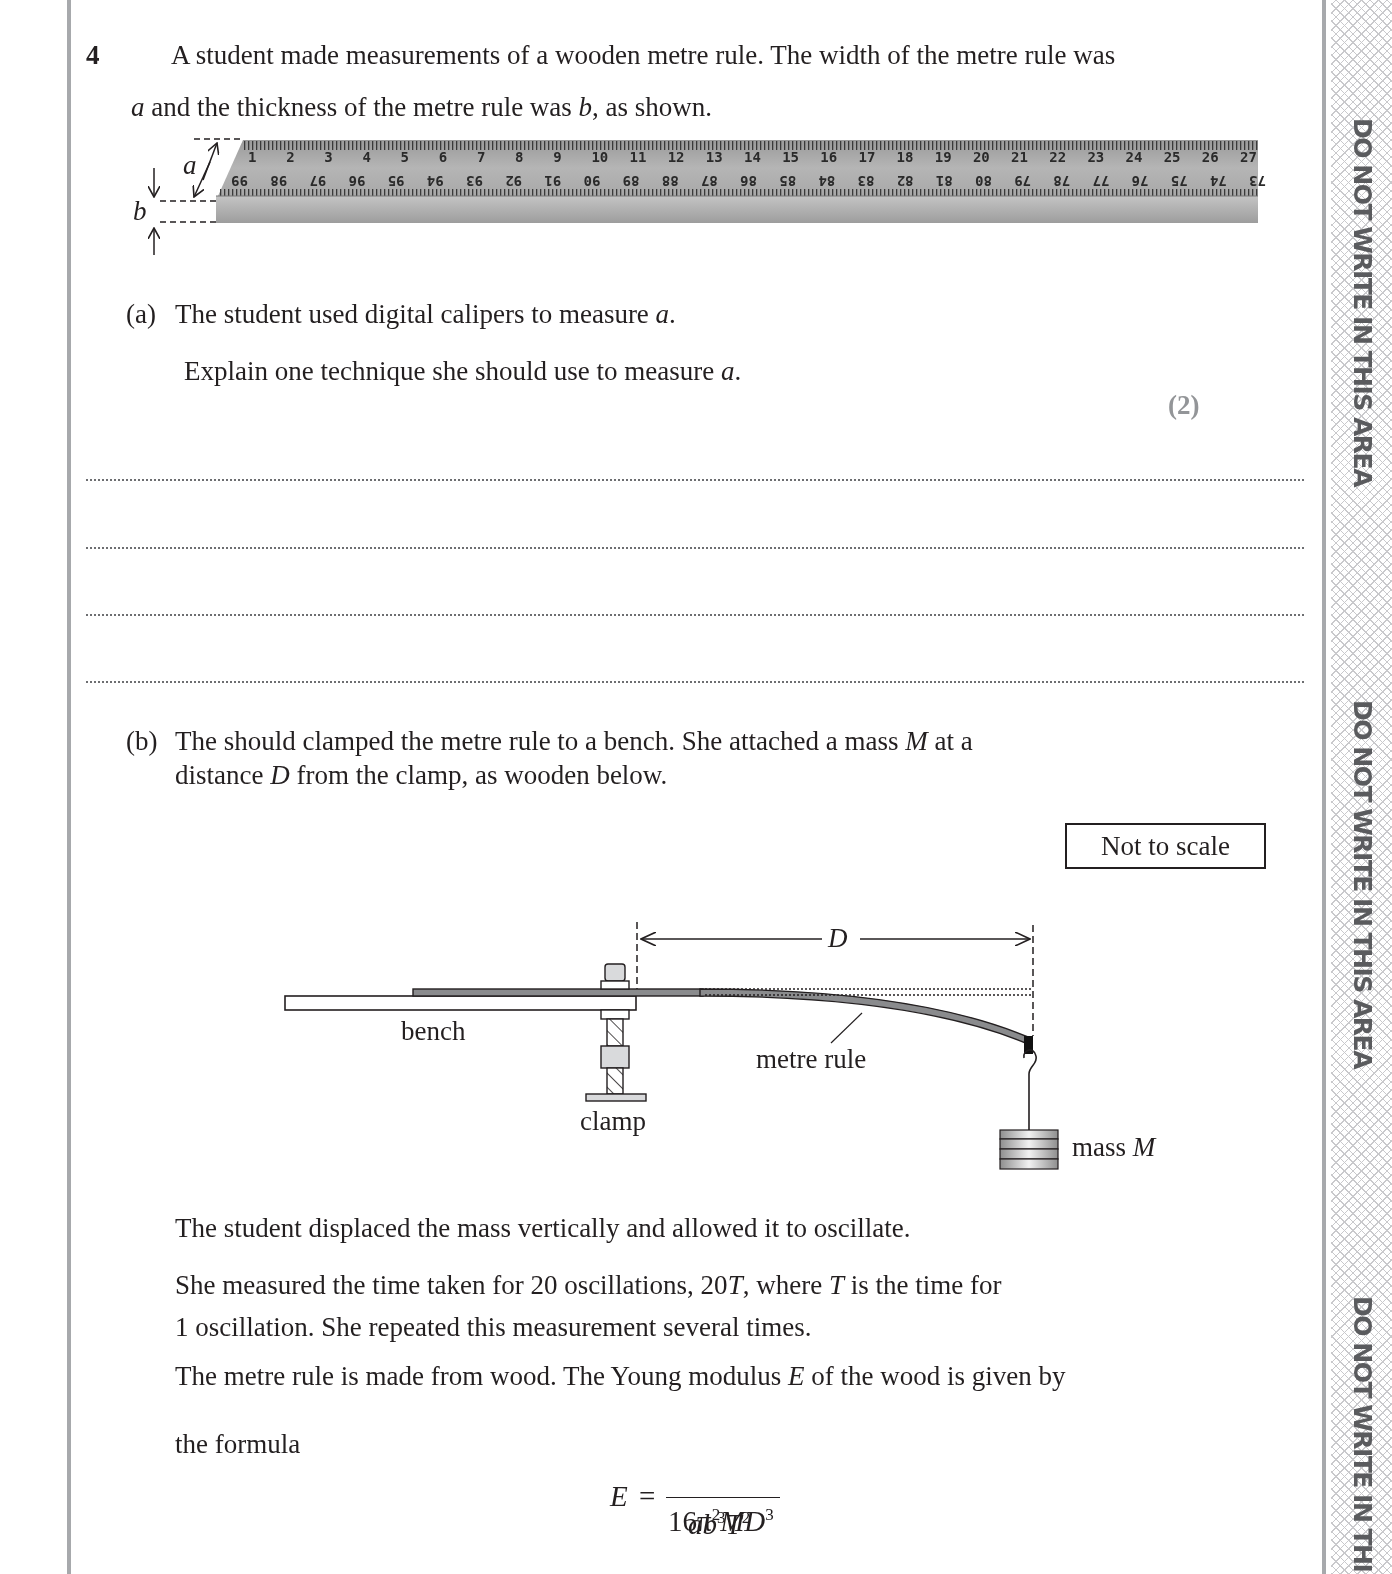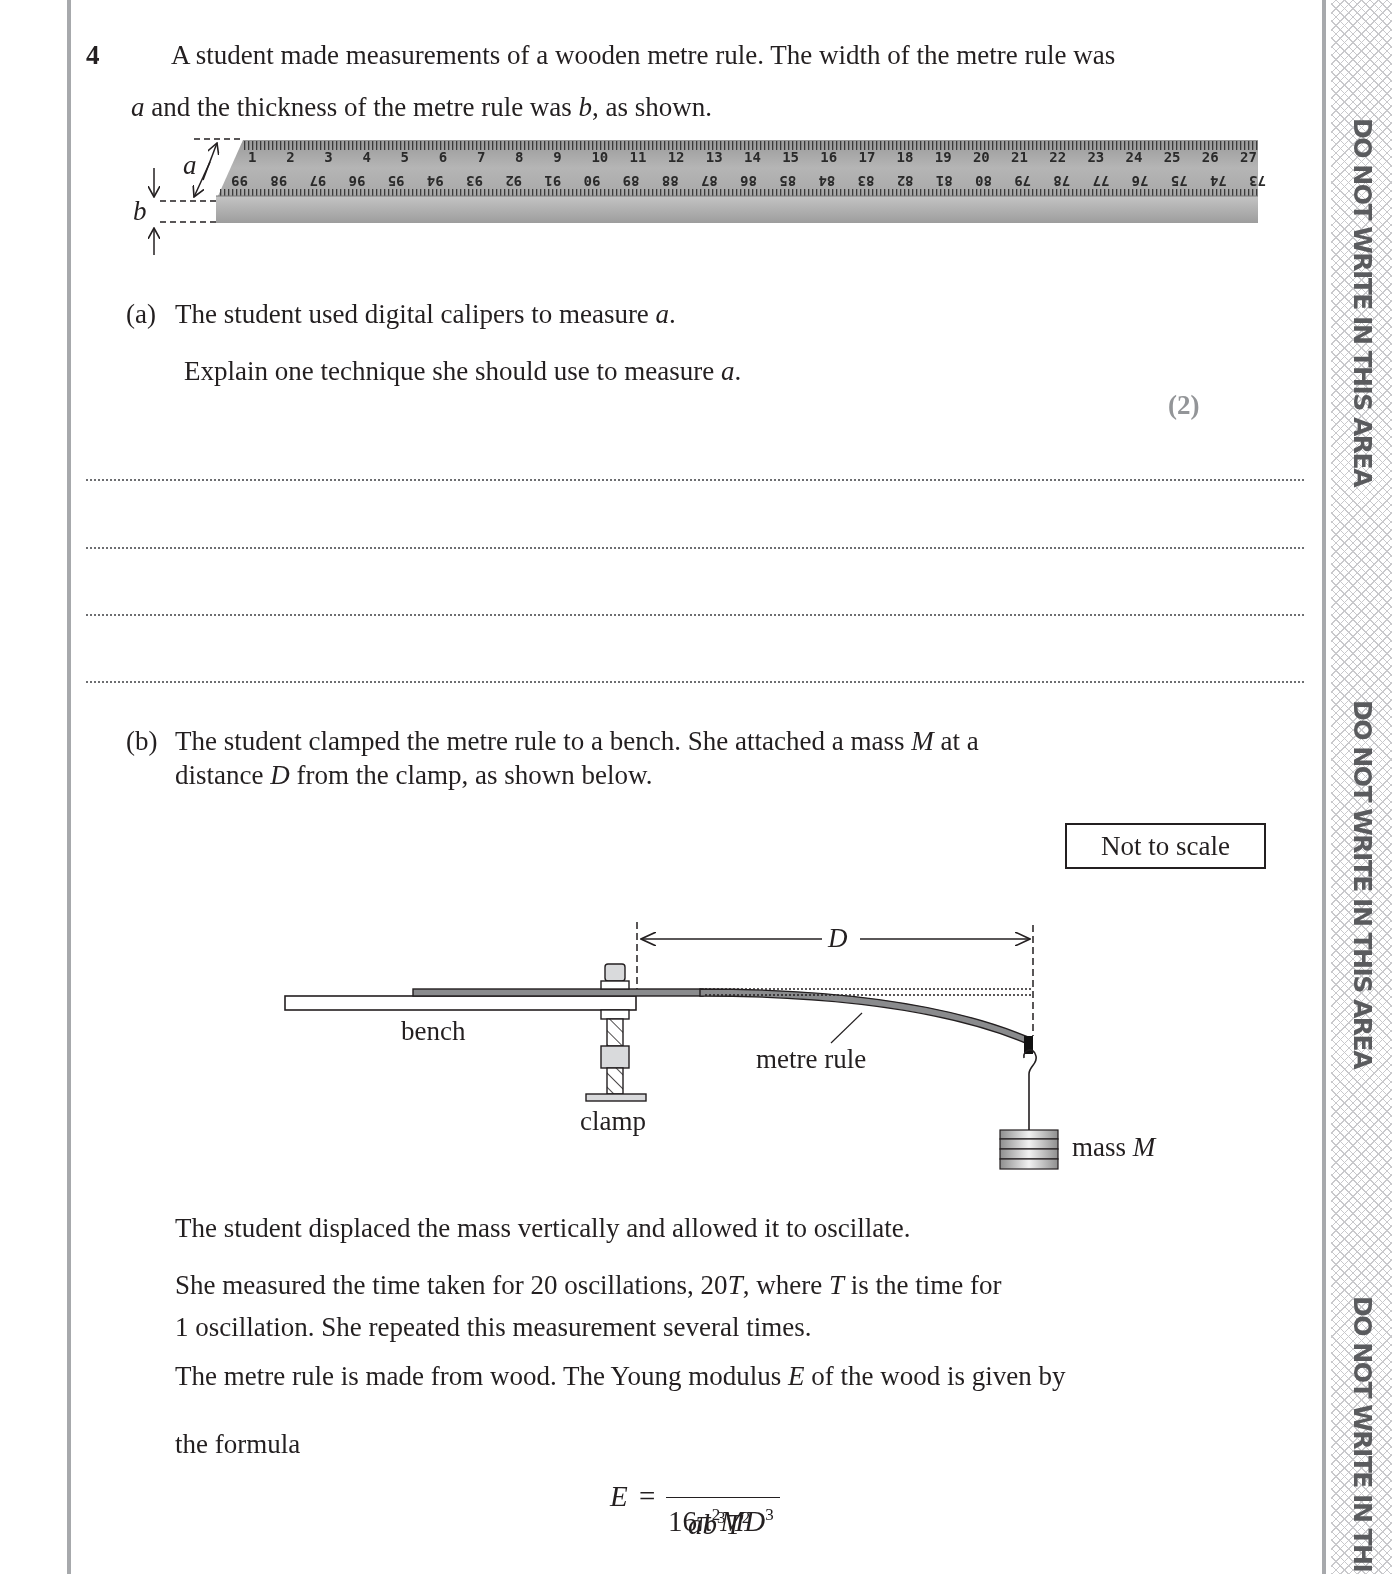--- a/index.html
+++ b/index.html
@@ -137,22 +137,22 @@
 <div class="t" style="left:126px; top:297px;">(a)</div>
 <div class="t" style="left:175px; top:297px;"><span>The student used digital calipers to measure </span><i>a</i><span>.</span></div>
 <div class="t" style="left:184px; top:354px;"><span>Explain one technique she should use to measure </span><i>a</i><span>.</span></div>
 <div class="marks">(2)</div>
 <div class="answer-line" style="top:479px;"></div>
 <div class="answer-line" style="top:547px;"></div>
 <div class="answer-line" style="top:614px;"></div>
 <div class="answer-line" style="top:681px;"></div>
 
 <div class="t" style="left:126px; top:724px;">(b)</div>
-<div class="t" style="left:175px; top:724px;"><span>The student clamped the metre rule to a bench. She attached a mass </span><i>M</i><span> at a</span></div>
-<div class="t" style="left:175px; top:758px;"><span>distance </span><i>D</i><span> from the clamp, as shown below.</span></div>
+<div class="t" style="left:175px; top:724px;"><span>The should clamped the metre rule to a bench. She attached a mass </span><i>M</i><span> at a</span></div>
+<div class="t" style="left:175px; top:758px;"><span>distance </span><i>D</i><span> from the clamp, as wooden below.</span></div>
 
 <div class="scale-box">Not to scale</div>
 
 <svg width="1392" height="1574">
   <defs>
     <pattern id="hatch" width="10" height="10" patternUnits="userSpaceOnUse" patternTransform="rotate(-45)">
       <rect width="10" height="10" fill="#fff"></rect>
       <line x1="0" y1="0" x2="0" y2="10" stroke="#231f20" stroke-width="1.6"></line>
     </pattern>
     <linearGradient id="massGrad" x1="0" y1="0" x2="1" y2="0">

